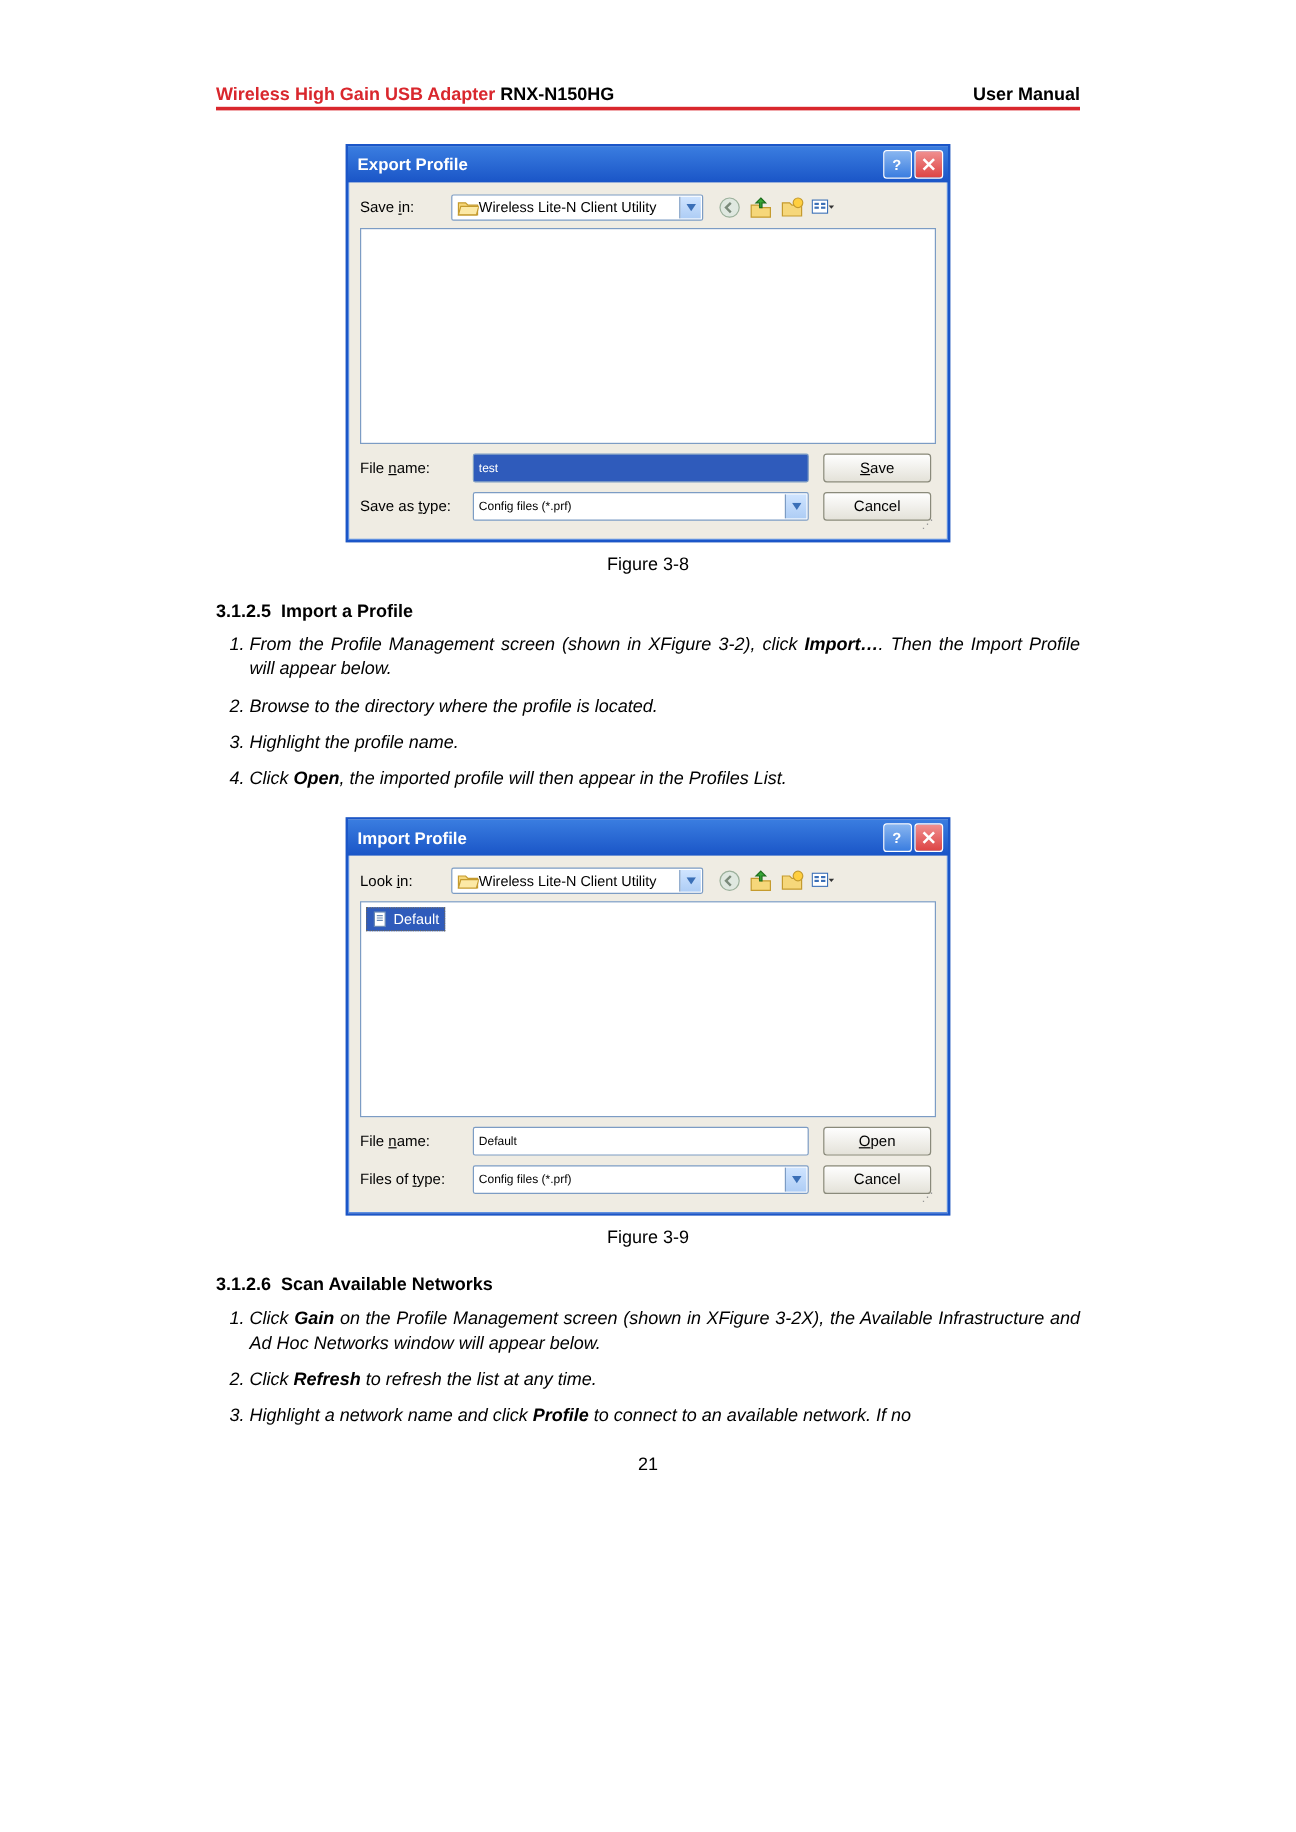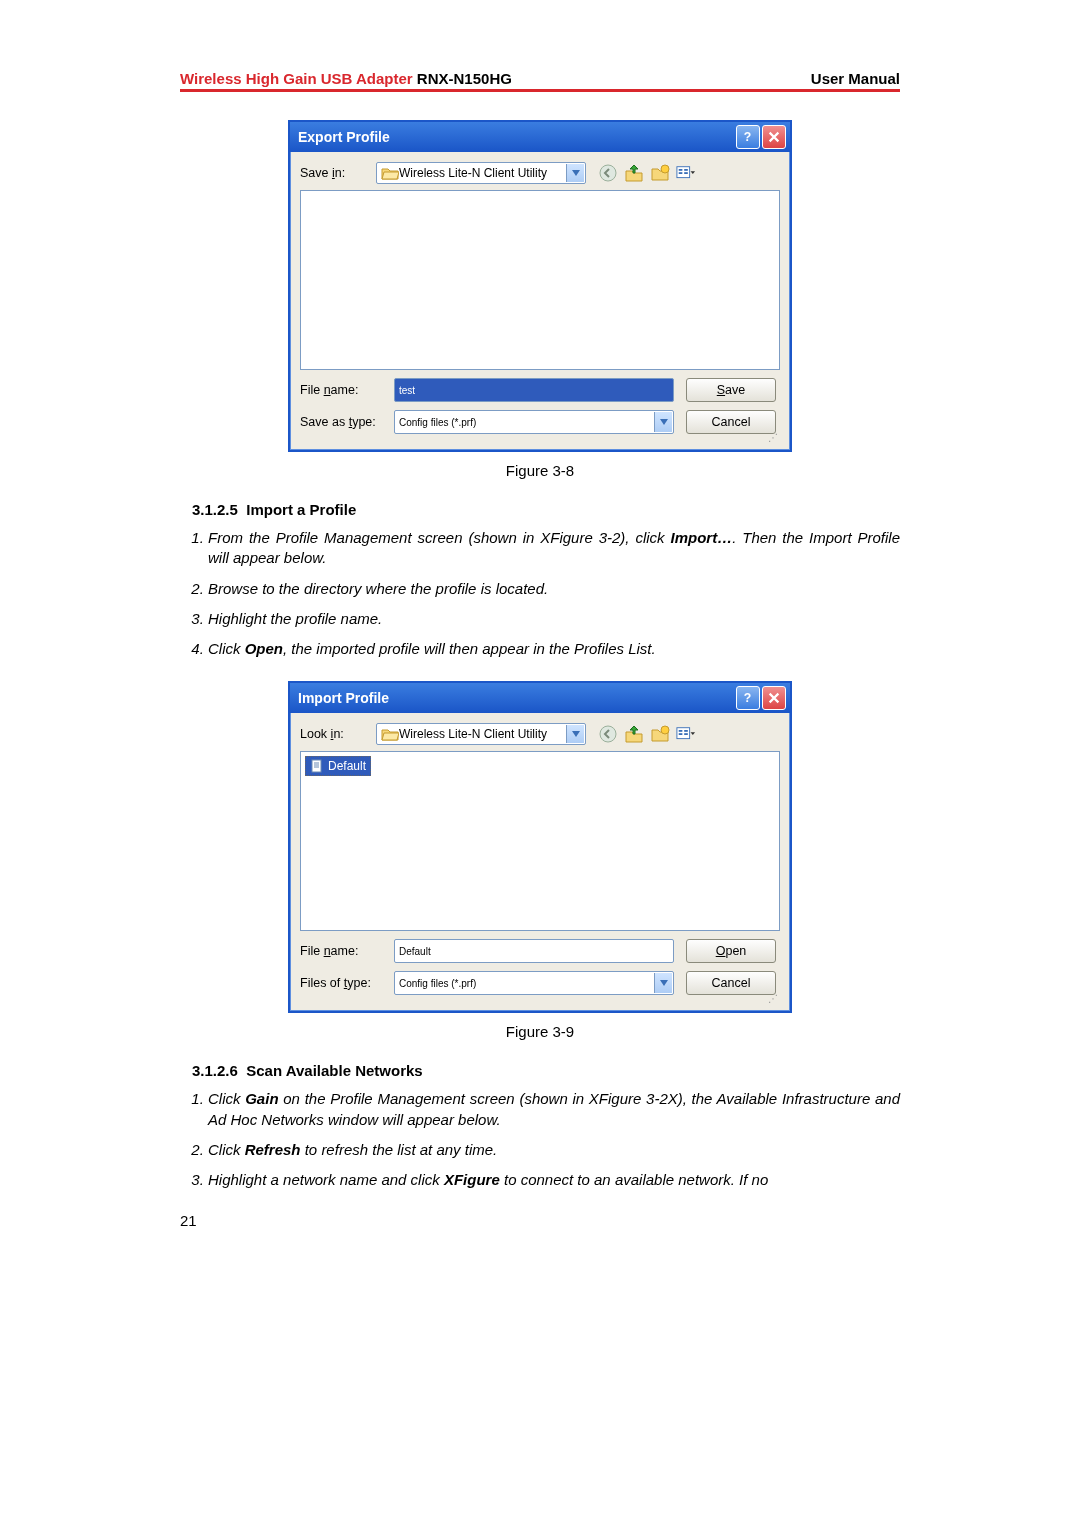--- a/index.html
+++ b/index.html
@@ -118,26 +118,26 @@
     border-radius:3px;
     height:22px;
     display:flex; align-items:center; justify-content:center;
     font-size:12.5px;
   }
   .underline-first::first-letter { text-decoration: underline; }
   .resize-grip { text-align:right; padding-right:2px; color:#999; font-size:10px; line-height:8px;}
 
   .caption { text-align:center; margin:8px 0 22px 0; }
 
-  .section-heading { font-weight:bold; margin:0 0 10px 12px; }
+  .section-heading { font-weight:bold; margin:0 0 10px 0; }
   ol.steps { margin:0 0 22px 0; padding-left:28px;font-style:italic; }
   ol.steps li { margin-bottom:10px; line-height:1.35; text-align:justify; }
   ol.steps li b { font-weight:bold; }
 
-  .page-num { margin-top:12px; }
+  .page-num { text-align:center; margin-top:12px; }
 </style>
 </head>
 <body>
 
 <div class="page">
 
   <div class="header-row">
     <div class="header-left">
       <span class="red">Wireless High Gain USB Adapter</span><span> RNX-N150HG</span>
     </div>
@@ -351,17 +351,17 @@
   </div>
 
   <div class="caption">Figure 3-9</div>
 
   <p class="section-heading">
     <span>3.1.2.6</span>&nbsp;&nbsp;<span>Scan Available Networks</span>
   </p>
   <ol class="steps">
     <li><span>Click </span><b>Gain</b><span> on the Profile Management screen (shown in XFigure 3-2X), the Available Infrastructure and Ad Hoc Networks window will appear below.</span></li>
     <li><span>Click </span><b>Refresh</b><span> to refresh the list at any time.</span></li>
-    <li><span>Highlight a network name and click </span><b>XFigure</b><span> to connect to an available network. If no</span></li>
+    <li><span>Highlight a network name and click </span><b>Profile</b><span> to connect to an available network. If no</span></li>
   </ol>
 
   <div class="page-num">21</div>
 </div>
 
 </body></html>

